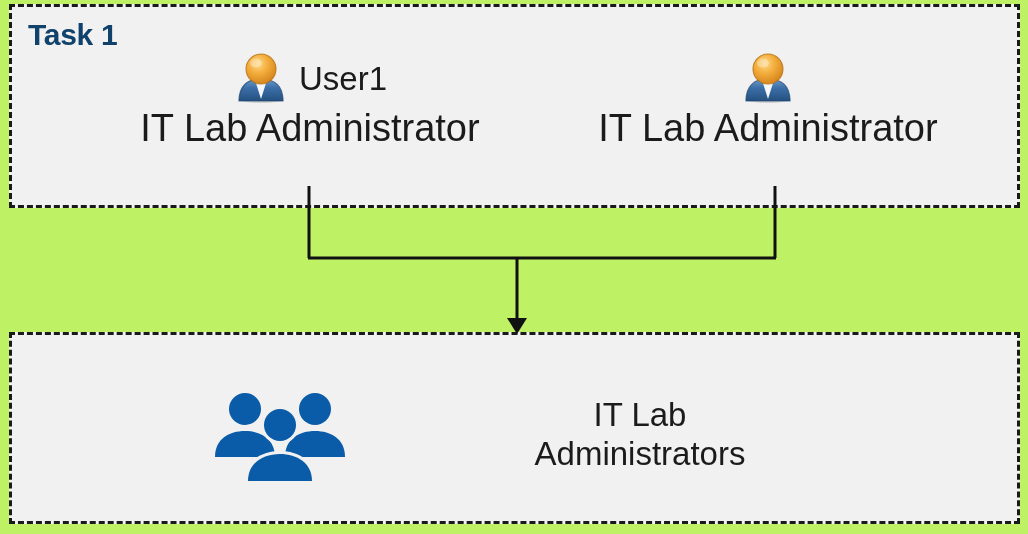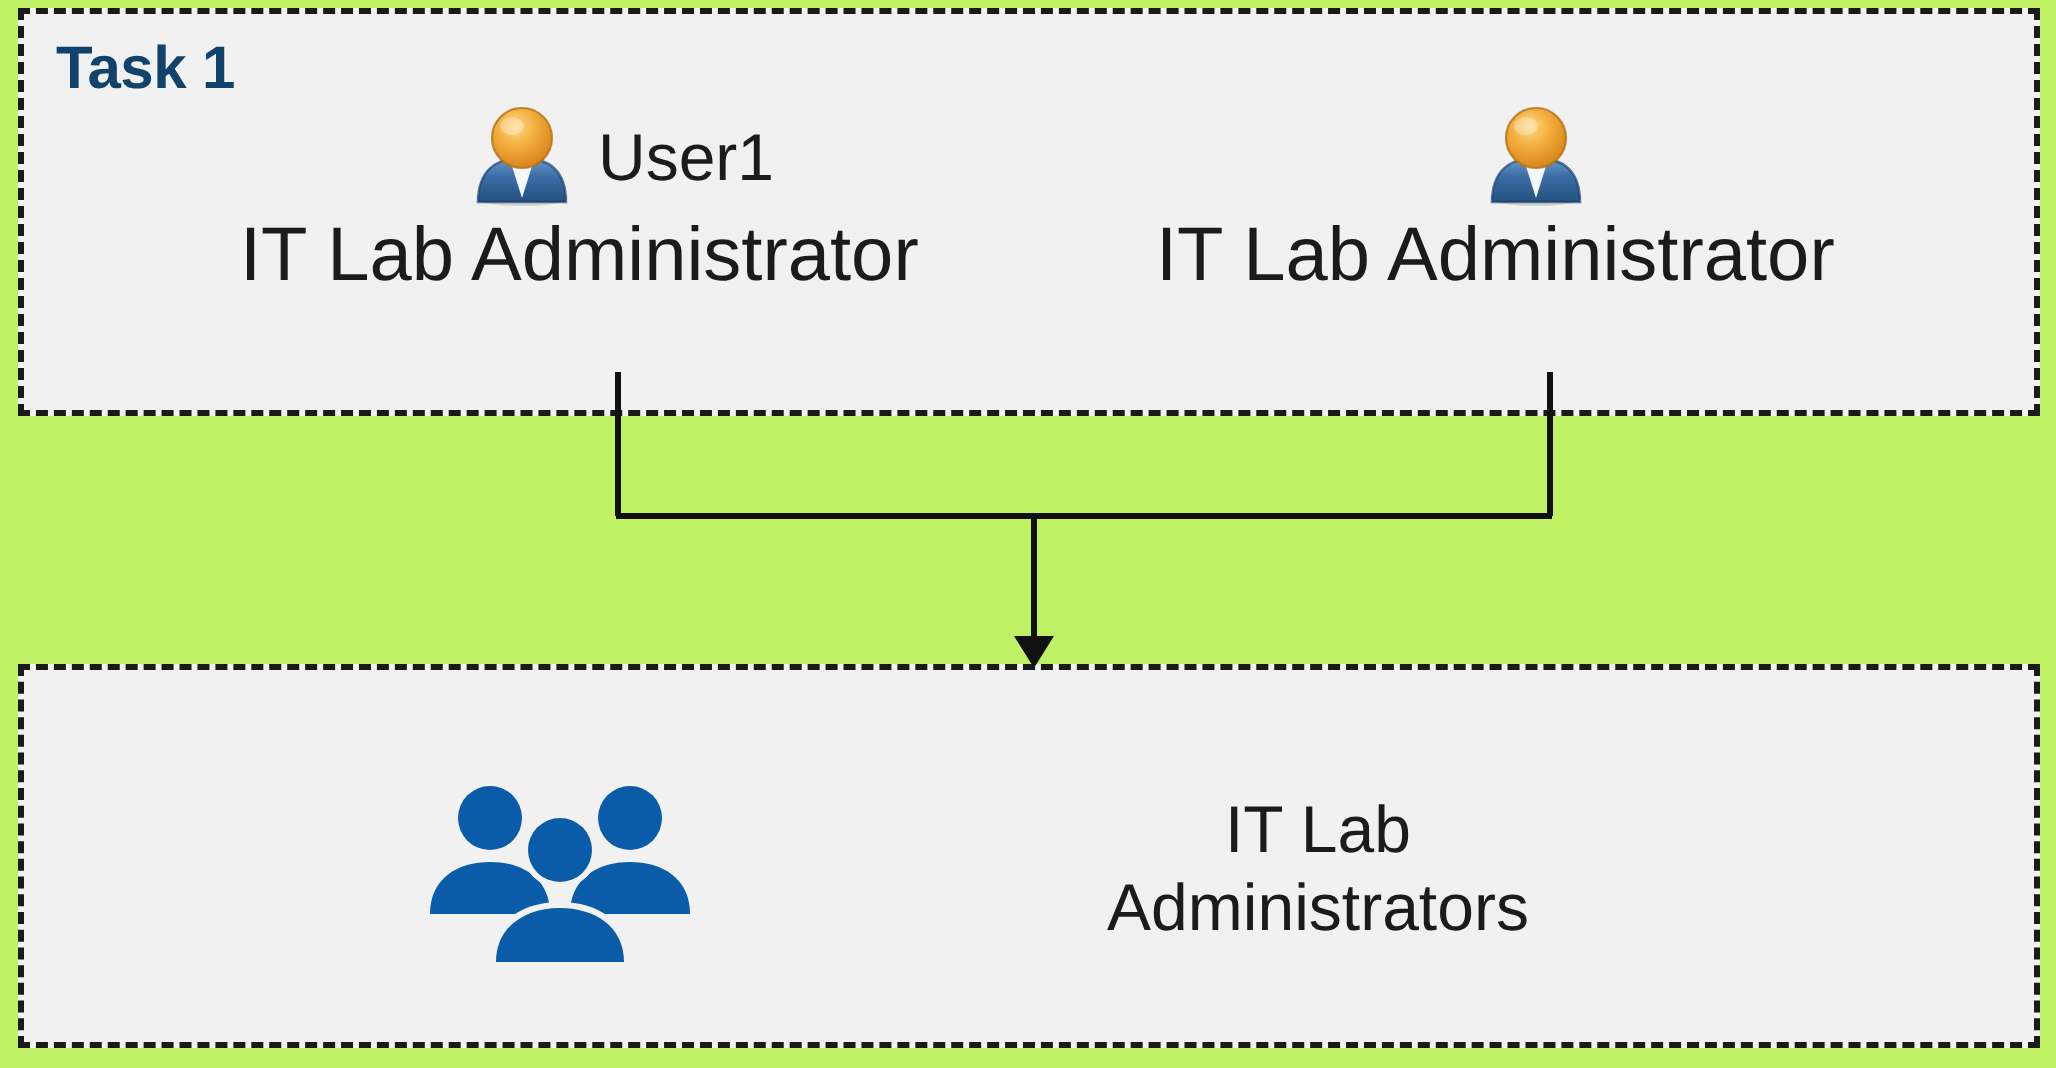--- a/index.html
+++ b/index.html
@@ -38,21 +38,21 @@
     letter-spacing: -0.3px;
     color: #10426B;
     white-space: nowrap;
   }
   #task1-label { left: 28px; top: 18px; }
   #task2-label { left: 36px; top: 375px; }
 
   
   .person-block {
     position: absolute;
-    text-align: left;
+    text-align: center;
     white-space: nowrap;
   }
   #person-user1  { left: 120px; top: 50px; width: 380px; }
   #person-guest  { left: 578px; top: 50px; width: 380px; }
 
   .person-row {
     display: flex;
     align-items: center;
     justify-content: center;
     gap: 10px;
@@ -75,21 +75,20 @@
   
   #group-block {
     position: absolute;
     left: 205px;
     top: 380px;
     width: 700px;
     height: 110px;
     display: flex;
     align-items: center;
     justify-content: flex-start;
-    gap: 19px;
   }
   .group-icon { width: 150px; height: 96px; flex: 0 0 auto; }
   #group-name {
     font-size: 33px;
     color: #1b1b1b;
     line-height: 1.18;
     text-align: center;
     white-space: pre-line;
     margin-left: 120px;
     width: 330px;

